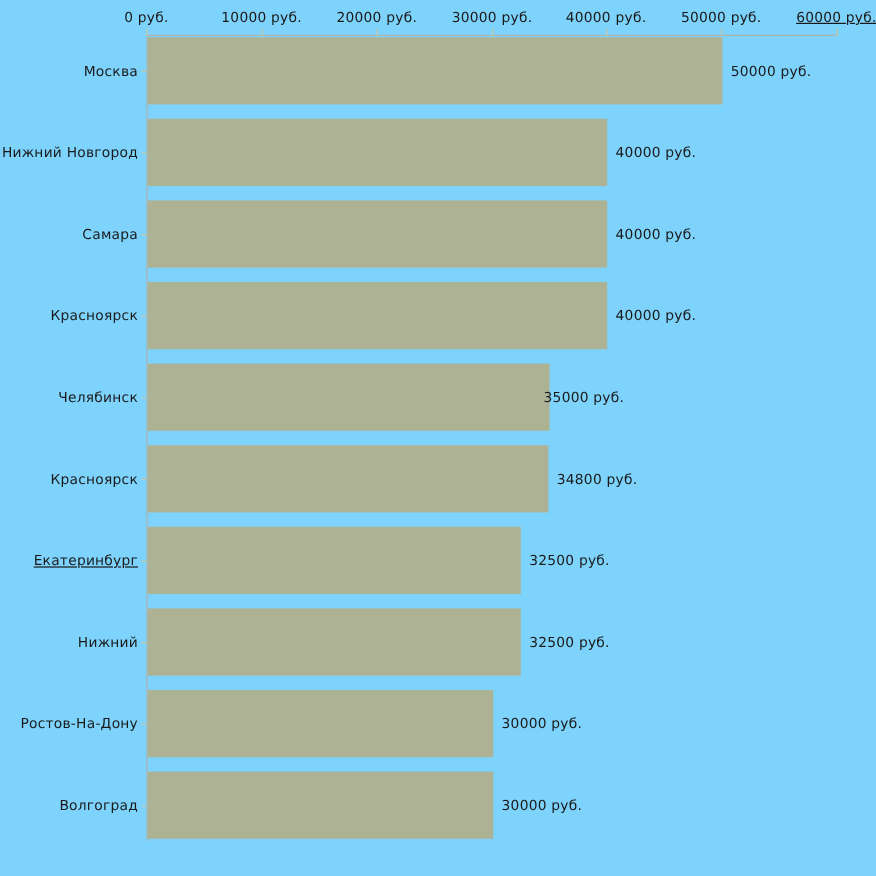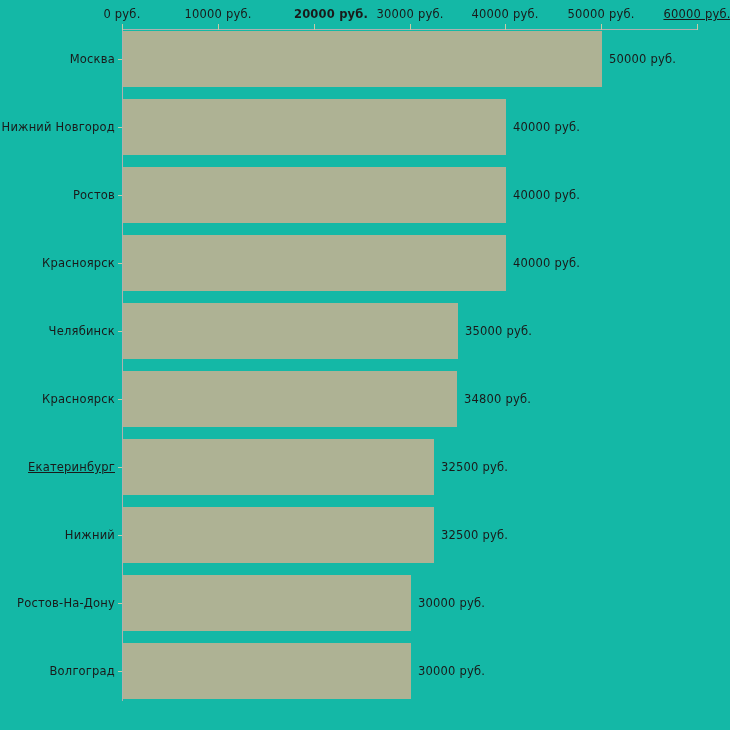--- a/index.html
+++ b/index.html
@@ -9,21 +9,21 @@
   }
   body {
     font-family: "DejaVu Sans", sans-serif;
     -webkit-font-smoothing: antialiased;
   }
   #chart-root {
     position: relative;
     width: 730px;
     height: 730px;
     overflow: hidden;
-    background: #14b8a6;
+    background: #7dd3fc;
   }
   
   .plot-area {
     position: absolute;
     left: 0;
     top: 0;
     width: 730px;
     height: 730px;
   }
   
@@ -90,49 +90,49 @@
 <div id="chart-root">
   <div class="plot-area">
     <div id="layers">
         <div class="x-axis-line" style="left: 122px; top: 29px; width: 576px;"></div>
         <div class="y-axis-line" style="left: 122px; top: 29px; height: 672px;"></div>
         <div class="x-tick" style="left: 122px; top: 24px;"></div>
         <div class="x-tick-label" style="left: 122px; top: 7px;">0 руб.</div>
         <div class="x-tick" style="left: 218px; top: 24px;"></div>
         <div class="x-tick-label" style="left: 218px; top: 7px;">10000 руб.</div>
         <div class="x-tick" style="left: 314px; top: 24px;"></div>
-        <div class="x-tick-label" style="left: 331px; top: 7px; font-weight: bold;">20000 руб.</div>
+        <div class="x-tick-label" style="left: 314px; top: 7px;">20000 руб.</div>
         <div class="x-tick" style="left: 410px; top: 24px;"></div>
         <div class="x-tick-label" style="left: 410px; top: 7px;">30000 руб.</div>
         <div class="x-tick" style="left: 505px; top: 24px;"></div>
         <div class="x-tick-label" style="left: 505px; top: 7px;">40000 руб.</div>
         <div class="x-tick" style="left: 601px; top: 24px;"></div>
         <div class="x-tick-label" style="left: 601px; top: 7px;">50000 руб.</div>
         <div class="x-tick" style="left: 697px; top: 24px;"></div>
         <div class="x-tick-label" style="left: 697px; top: 7px; text-decoration: underline;">60000 руб.</div>
         <div class="bar" style="left: 123px; top: 31px; width: 479px; height: 56px; background: rgb(174, 178, 148);"></div>
         <div class="y-tick" style="left: 118px; top: 59px;"></div>
         <div class="cat-label" style="right: 615px; top: 59px;">Москва</div>
         <div class="value-label" style="left: 609px; top: 59px;">50000 руб.</div>
         <div class="bar" style="left: 123px; top: 99px; width: 383px; height: 56px; background: rgb(174, 178, 148);"></div>
         <div class="y-tick" style="left: 118px; top: 127px;"></div>
         <div class="cat-label" style="right: 615px; top: 127px;">Нижний Новгород</div>
         <div class="value-label" style="left: 513px; top: 127px;">40000 руб.</div>
         <div class="bar" style="left: 123px; top: 167px; width: 383px; height: 56px; background: rgb(174, 178, 148);"></div>
         <div class="y-tick" style="left: 118px; top: 195px;"></div>
-        <div class="cat-label" style="right: 615px; top: 195px;">Ростов</div>
+        <div class="cat-label" style="right: 615px; top: 195px;">Самара</div>
         <div class="value-label" style="left: 513px; top: 195px;">40000 руб.</div>
         <div class="bar" style="left: 123px; top: 235px; width: 383px; height: 56px; background: rgb(174, 178, 148);"></div>
         <div class="y-tick" style="left: 118px; top: 263px;"></div>
         <div class="cat-label" style="right: 615px; top: 263px;">Красноярск</div>
         <div class="value-label" style="left: 513px; top: 263px;">40000 руб.</div>
         <div class="bar" style="left: 123px; top: 303px; width: 335px; height: 56px; background: rgb(174, 178, 148);"></div>
         <div class="y-tick" style="left: 118px; top: 331px;"></div>
         <div class="cat-label" style="right: 615px; top: 331px; margin-left: 21px;">Челябинск</div>
-        <div class="value-label" style="left: 465px; top: 331px;">35000 руб.</div>
+        <div class="value-label" style="left: 453px; top: 331px;">35000 руб.</div>
         <div class="bar" style="left: 123px; top: 371px; width: 334px; height: 56px; background: rgb(174, 178, 148);"></div>
         <div class="y-tick" style="left: 118px; top: 399px;"></div>
         <div class="cat-label" style="right: 615px; top: 399px;">Красноярск</div>
         <div class="value-label" style="left: 464px; top: 399px;">34800 руб.</div>
         <div class="bar" style="left: 123px; top: 439px; width: 311px; height: 56px; background: rgb(174, 178, 148);"></div>
         <div class="y-tick" style="left: 118px; top: 467px;"></div>
         <div class="cat-label" style="right: 615px; top: 467px; text-decoration: underline;">Екатеринбург</div>
         <div class="value-label" style="left: 441px; top: 467px;">32500 руб.</div>
         <div class="bar" style="left: 123px; top: 507px; width: 311px; height: 56px; background: rgb(174, 178, 148);"></div>
         <div class="y-tick" style="left: 118px; top: 535px;"></div>

